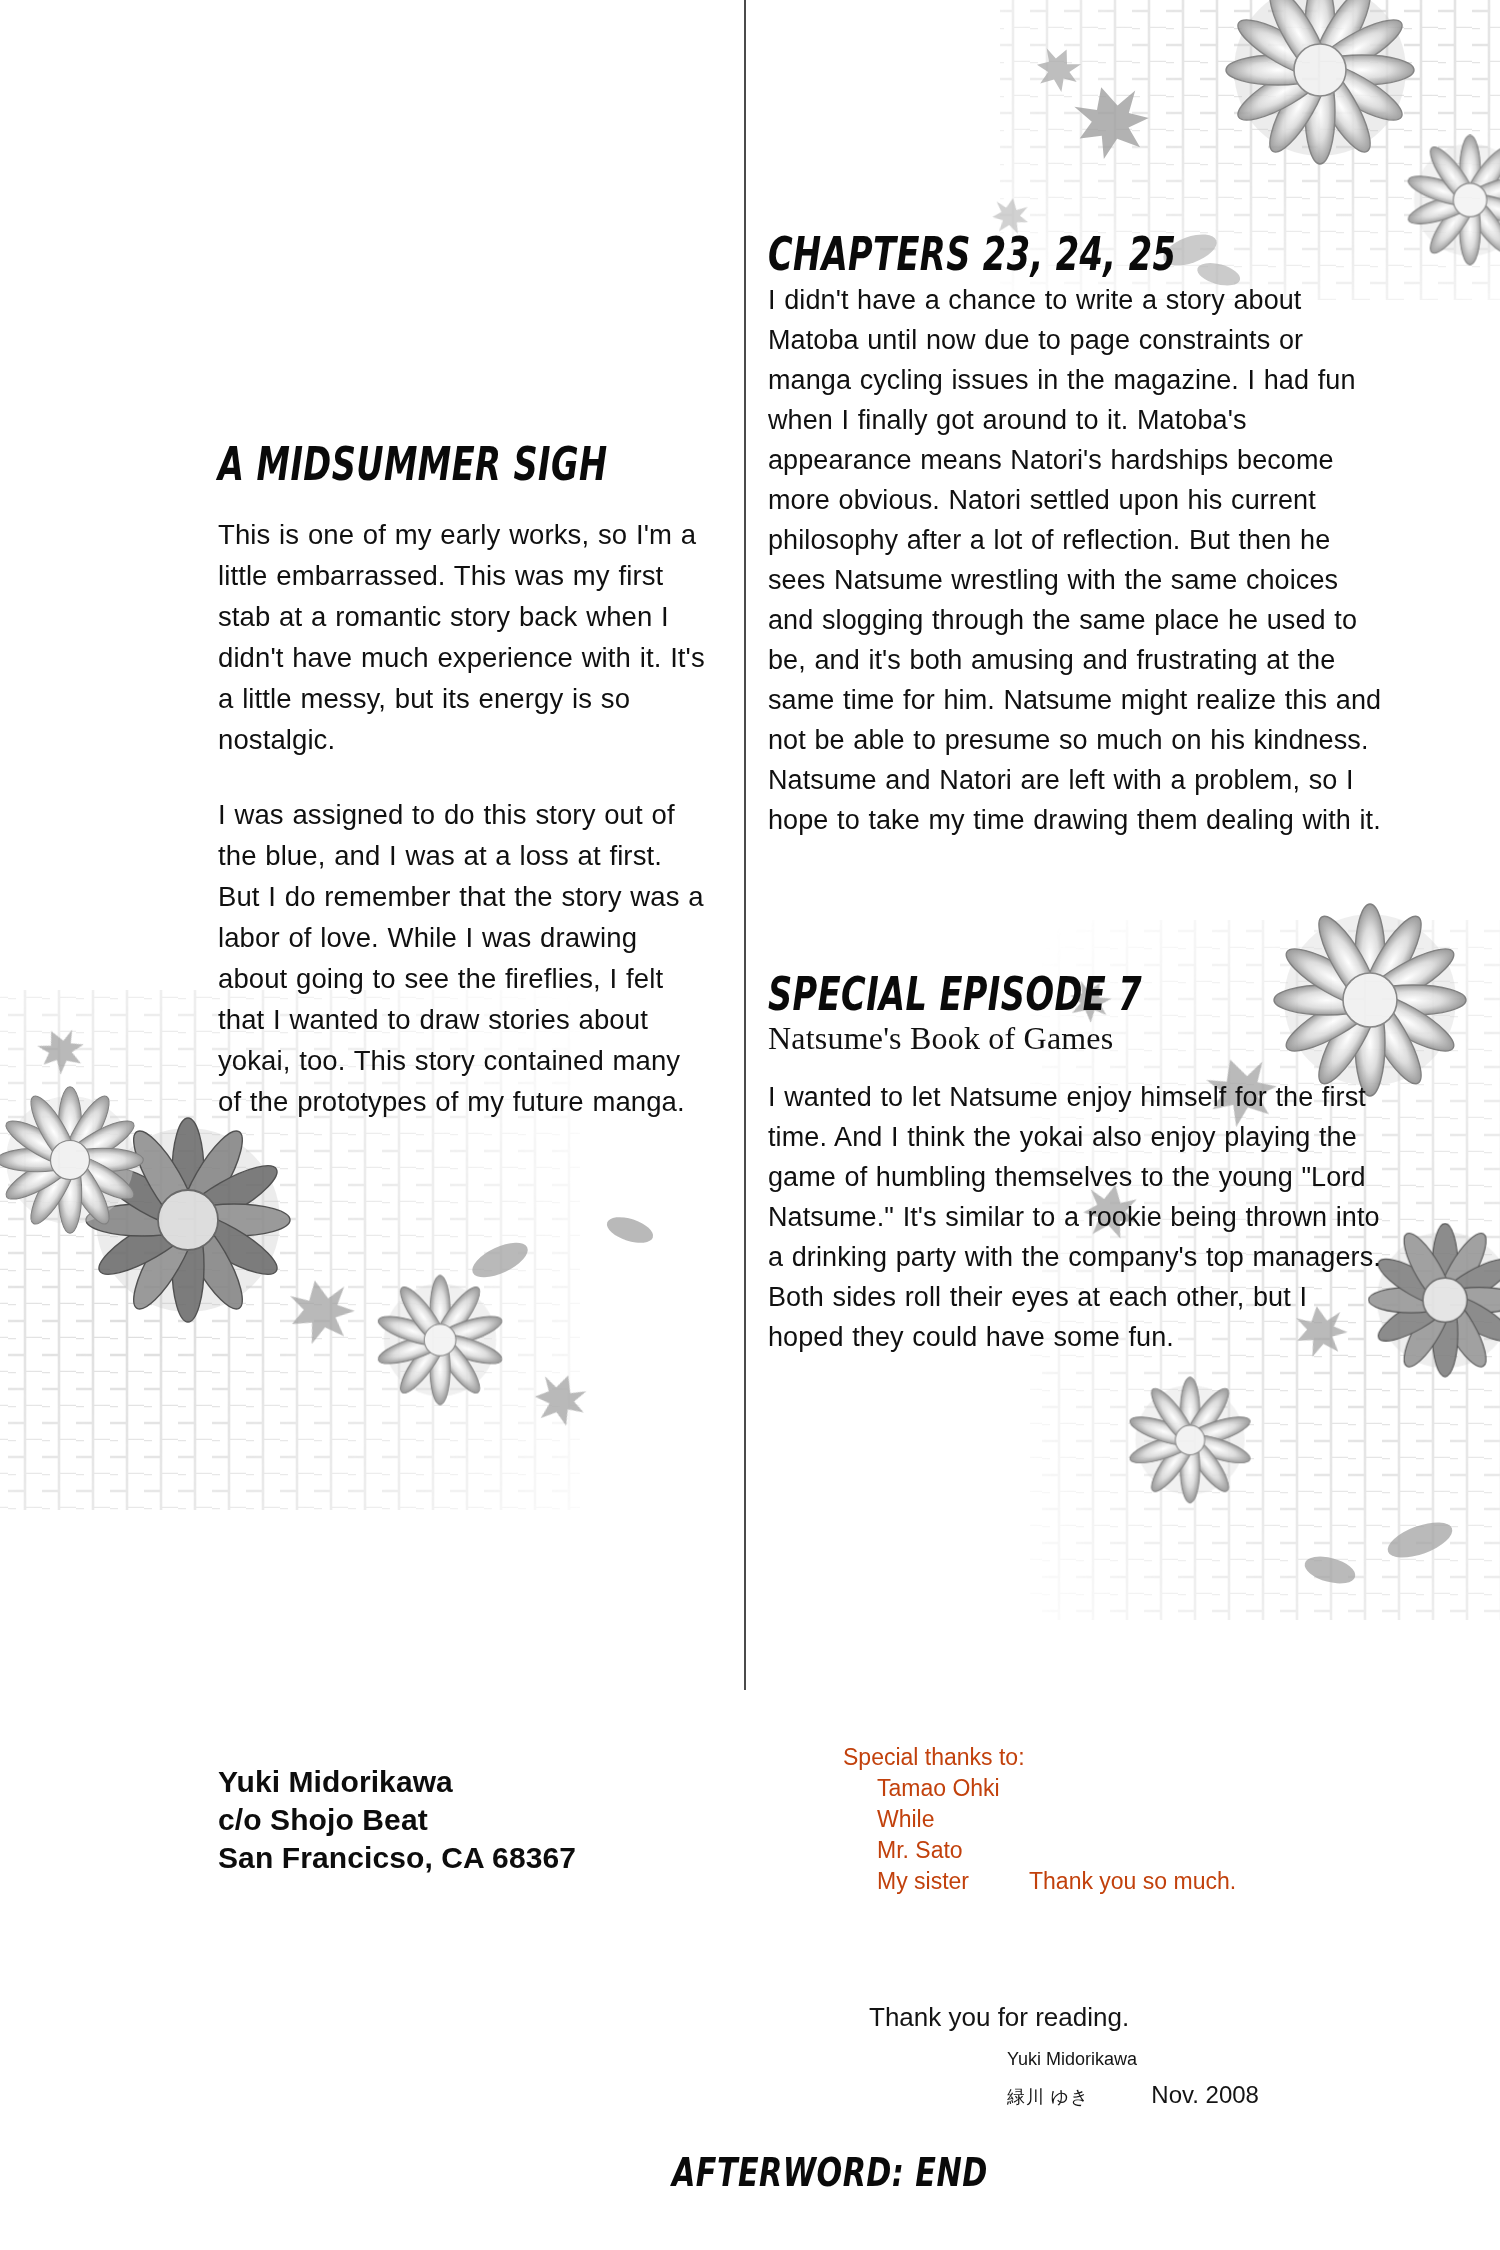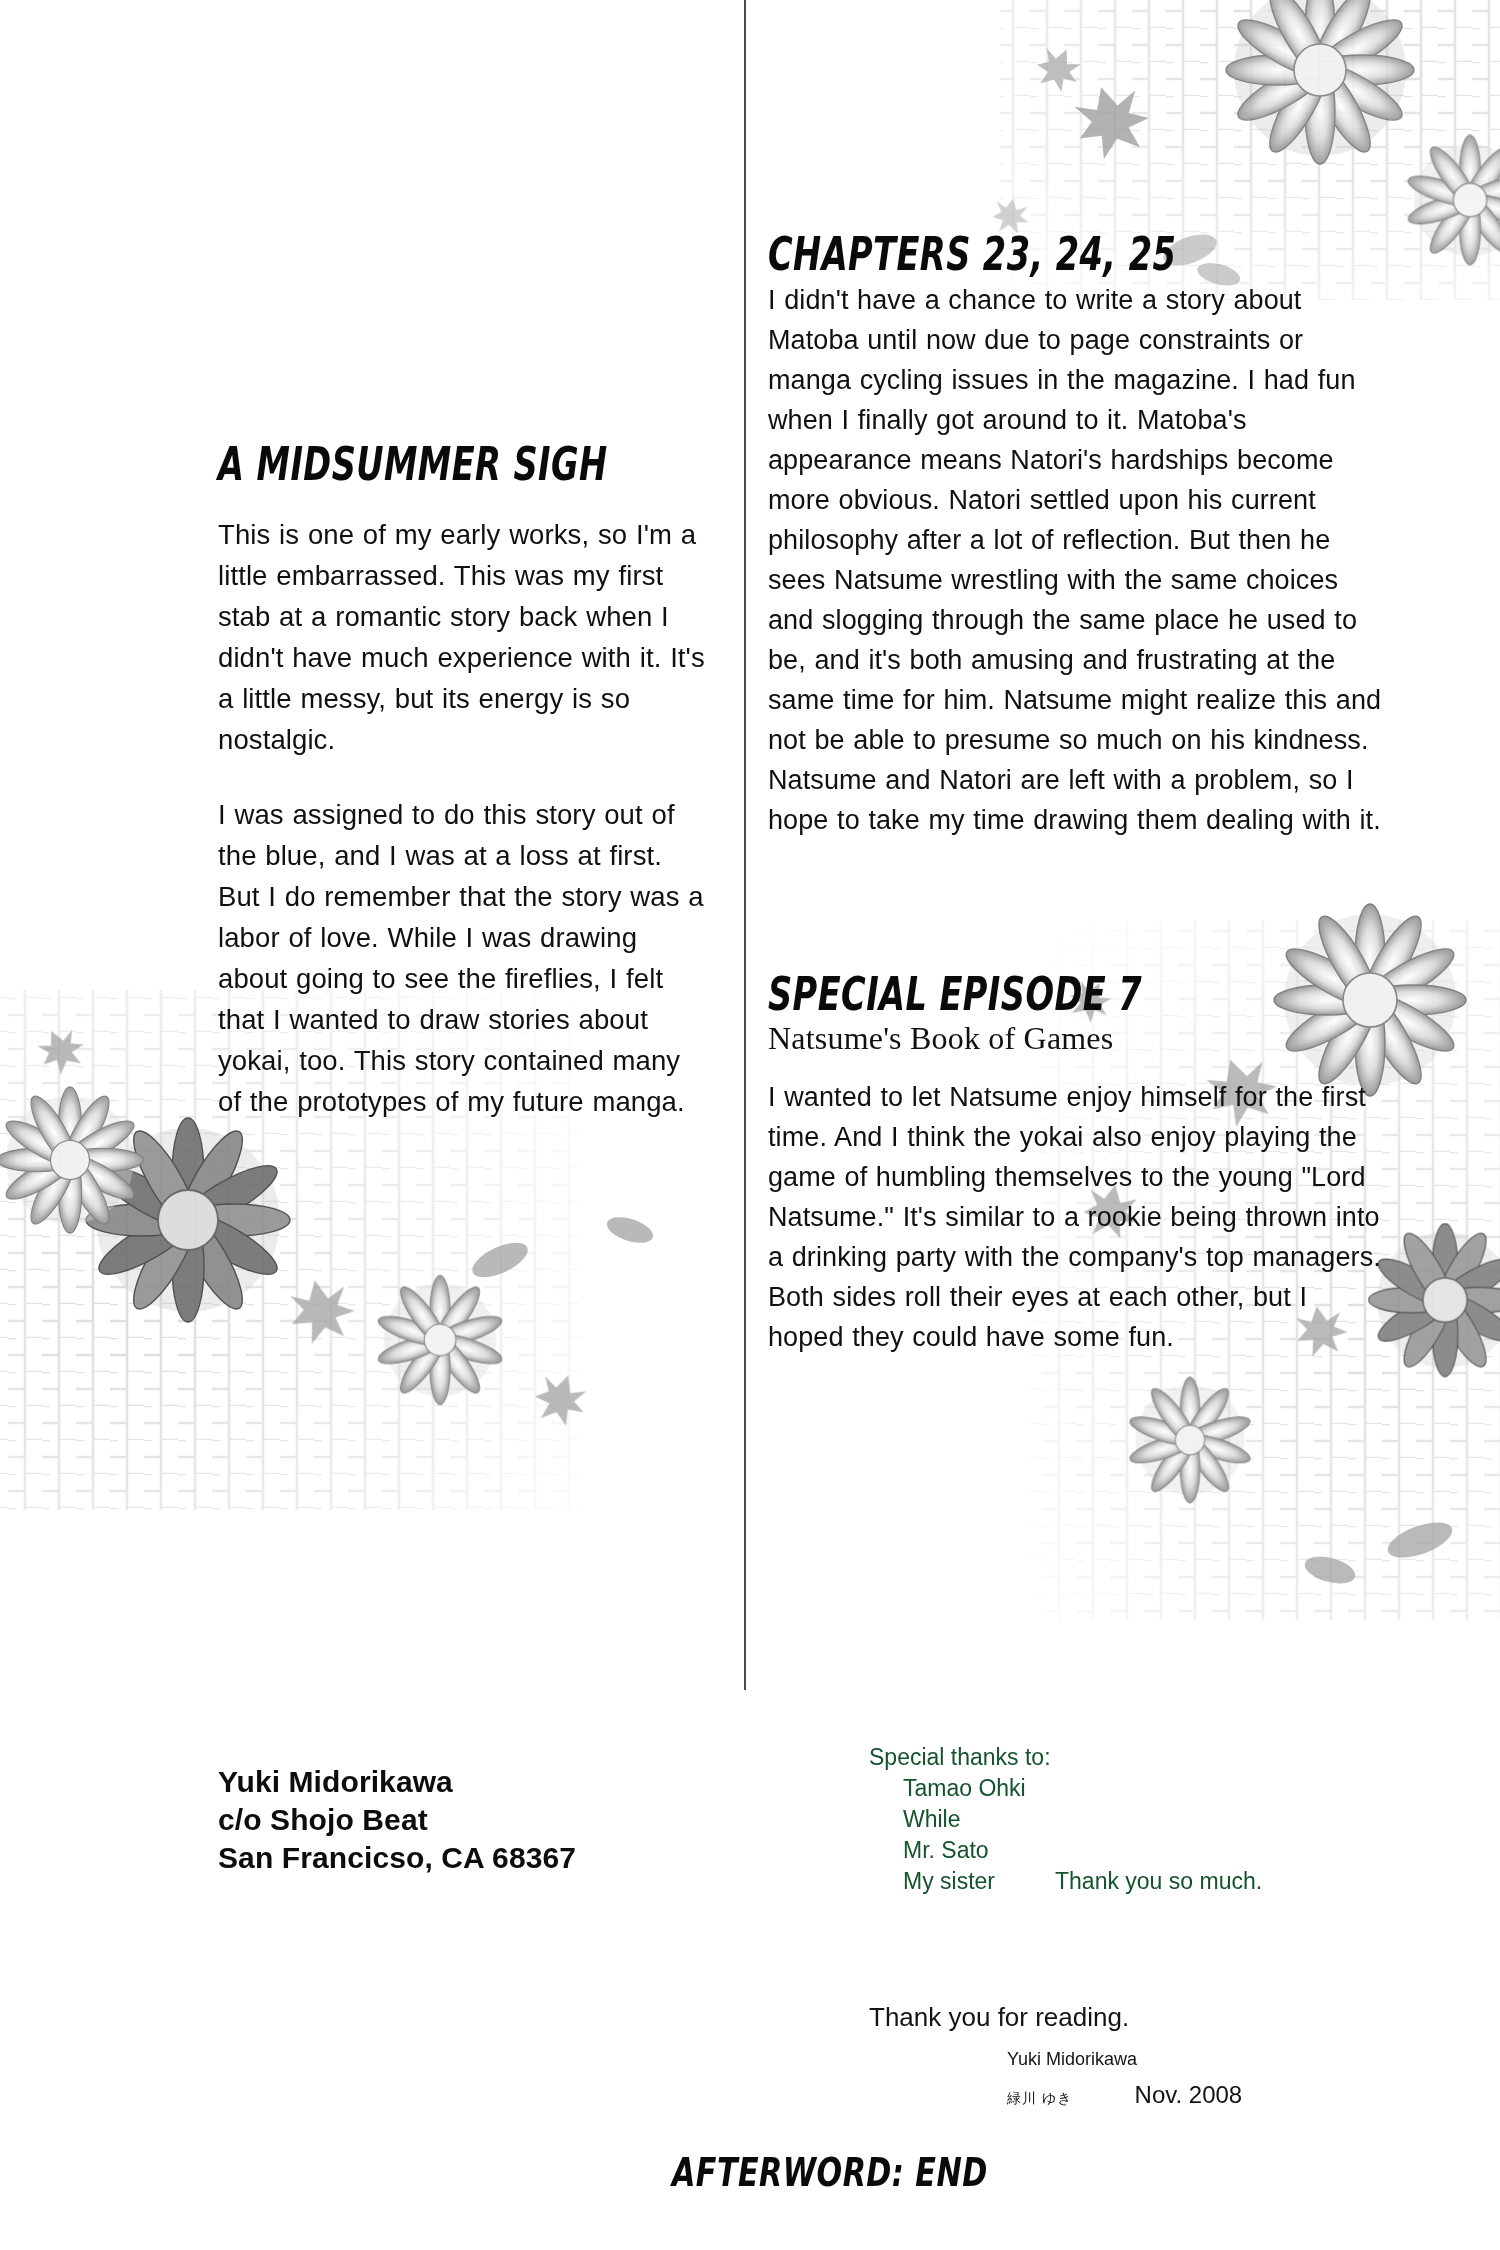--- a/index.html
+++ b/index.html
@@ -53,36 +53,36 @@
   .gap-big{height:96px;}
 
   
   .address{
     position:absolute;left:218px;top:1763px;z-index:3;
     font-family:"Liberation Sans",sans-serif;
     font-weight:700;font-size:30px;line-height:38px;color:#0d0d0d;
     letter-spacing:.1px;
   }
   .thanks{
-    position:absolute;left:869px;top:1742px;z-index:3;
+    position:absolute;left:843px;top:1742px;z-index:3;
     font-family:"Liberation Sans",sans-serif;
-    font-size:23px;line-height:31px;color:#14532d;
+    font-size:23px;line-height:31px;color:#c2410c;
   }
   .thanks .indent{padding-left:34px;}
   .thanks-row{display:flex;}
   .thanks-row .tmsg{margin-left:60px;}
 
   .closing{
     position:absolute;left:869px;top:2000px;z-index:3;
     font-family:"Liberation Sans",sans-serif;
     font-size:26px;line-height:34px;color:#141414;
   }
   .sig-name{font-size:18px;margin-left:138px;margin-top:8px;}
   .sig-row{display:flex;align-items:baseline;margin-left:138px;margin-top:2px;}
-  .sig-jp{font-family:Liberation Sans, sans-serif;font-size:14px;letter-spacing:1px;}
+  .sig-jp{font-family:Liberation Serif, serif;font-size:18px;letter-spacing:1px;}
   .sig-date{margin-left:62px;font-size:24px;}
 
   .end-mark{
     position:absolute;left:672px;top:2152px;z-index:3;
     font-family:"DejaVu Sans",sans-serif;
     font-weight:700;font-style:italic;font-size:36px;
     transform:scaleX(.84) scaleY(1.1);transform-origin:left center;
     color:#0a0a0a;white-space:nowrap;letter-spacing:.5px;
   }
 </style>

